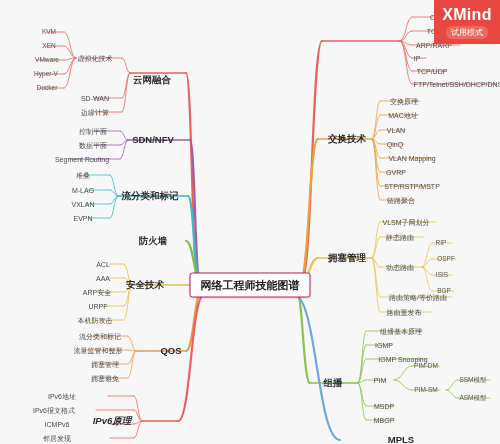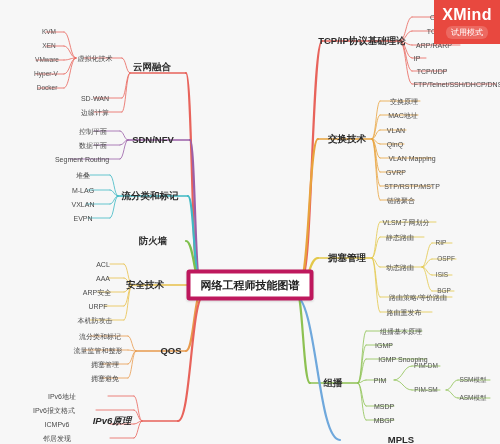--- a/index.html
+++ b/index.html
@@ -4,21 +4,21 @@
 <style>
   html,body{margin:0;padding:0;background:#f7f7f7;}
   body{width:500px;height:444px;overflow:hidden;position:relative;
        font-family:"Liberation Sans","DejaVu Sans",sans-serif;}
   #stage{position:absolute;inset:0;width:500px;height:444px;background:#f7f7f7;}
   svg#wires{position:absolute;left:0;top:0;width:500px;height:444px;}
 
   .node{position:absolute;transform:translate(-50%,-50%);white-space:nowrap;
         line-height:1;letter-spacing:0;}
   
-  .central{background:#ffffff;border:4px solid #be185d;border-radius:3px;
+  .central{background:#ffffff;border:1px solid #be185d;border-radius:3px;
            padding:6px 10px;font-size:11px;font-weight:bold;color:#222;
            box-shadow:0 1px 2px rgba(0,0,0,.10);}
   
   .main{font-size:9.5px;font-weight:bold;color:#2b2b2b;padding:2px 3px;}
   
   .sub{font-size:7px;color:#4a4a4a;padding:1px 2px;}
   .sub2{font-size:6.5px;color:#555;padding:1px 2px;}
 
   
   .watermark{position:absolute;right:0;top:0;width:66px;height:44px;
@@ -171,21 +171,20 @@
       <path d="M142,421 C138,421 138,396 134,396" stroke="#e8635b" stroke-width="0.8" fill="none" stroke-linecap="round" stroke-linejoin="round"></path>
       <path d="M134,396 L108,396" stroke="#e8635b" stroke-width="0.8" fill="none" stroke-linecap="round" stroke-linejoin="round"></path>
       <path d="M142,421 C138,421 138,410 134,410" stroke="#e8635b" stroke-width="0.8" fill="none" stroke-linecap="round" stroke-linejoin="round"></path>
       <path d="M134,410 L96,410" stroke="#e8635b" stroke-width="0.8" fill="none" stroke-linecap="round" stroke-linejoin="round"></path>
       <path d="M142,421 C138,421 138,424 134,424" stroke="#e8635b" stroke-width="0.8" fill="none" stroke-linecap="round" stroke-linejoin="round"></path>
       <path d="M134,424 L110,424" stroke="#e8635b" stroke-width="0.8" fill="none" stroke-linecap="round" stroke-linejoin="round"></path>
       <path d="M142,421 C138,421 138,438 134,438" stroke="#e8635b" stroke-width="0.8" fill="none" stroke-linecap="round" stroke-linejoin="round"></path>
       <path d="M134,438 L110,438" stroke="#e8635b" stroke-width="0.8" fill="none" stroke-linecap="round" stroke-linejoin="round"></path>
     </svg>
 
-  <div class="node main" style="left:362px;top:41px;">TCP/IP协议基础理论</div>
   <div class="node sub" style="left:450px;top:17px;">OSI七层模型</div>
   <div class="node sub" style="left:452px;top:31px;">TCP/IP四层模型</div>
   <div class="node sub" style="left:434px;top:45px;">ARP/RARP</div>
   <div class="node sub" style="left:417px;top:58px;">IP</div>
   <div class="node sub" style="left:432px;top:71px;">TCP/UDP</div>
   <div class="node sub" style="left:458px;top:84px;">FTP/Telnet/SSH/DHCP/DNS</div>
 
   <div class="node main" style="left:347px;top:139px;">交换技术</div>
   <div class="node sub" style="left:404px;top:101px;">交换原理</div>
   <div class="node sub" style="left:403px;top:115px;">MAC地址</div>
@@ -216,21 +215,21 @@
   <div class="node sub2" style="left:426px;top:390px;">PIM-SM</div>
   <div class="node sub2" style="left:473px;top:380px;">SSM模型</div>
   <div class="node sub2" style="left:473px;top:398px;">ASM模型</div>
   <div class="node sub" style="left:384px;top:406px;">MSDP</div>
   <div class="node sub" style="left:384px;top:420px;">MBGP</div>
 
   <div class="node main" style="left:401px;top:440px;">MPLS</div>
 
   <div class="node central" style="left:250px;top:285px;">网络工程师技能图谱</div>
 
-  <div class="node main" style="left:152px;top:67px;">云网融合</div>
+  <div class="node main" style="left:152px;top:80px;">云网融合</div>
   <div class="node sub" style="left:95px;top:58px;">虚拟化技术</div>
   <div class="node sub2" style="left:49px;top:32px;">KVM</div>
   <div class="node sub2" style="left:49px;top:46px;">XEN</div>
   <div class="node sub2" style="left:47px;top:60px;">VMware</div>
   <div class="node sub2" style="left:46px;top:74px;">Hyper-V</div>
   <div class="node sub2" style="left:47px;top:88px;">Docker</div>
   <div class="node sub" style="left:95px;top:98px;">SD-WAN</div>
   <div class="node sub" style="left:95px;top:112px;">边缘计算</div>
 
   <div class="node main" style="left:153px;top:140px;">SDN/NFV</div>

